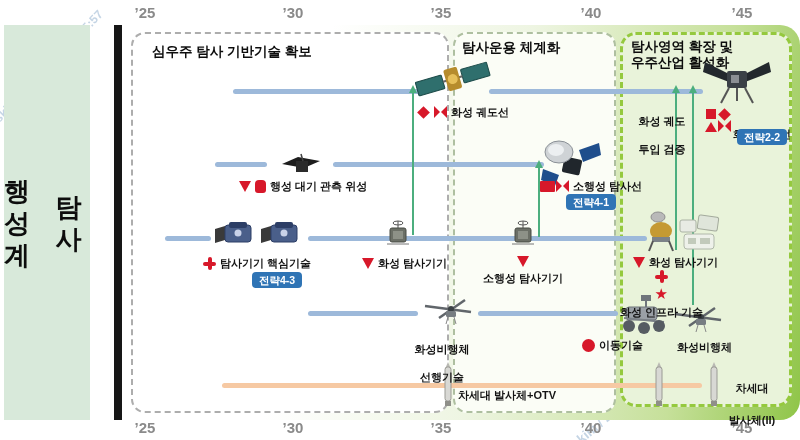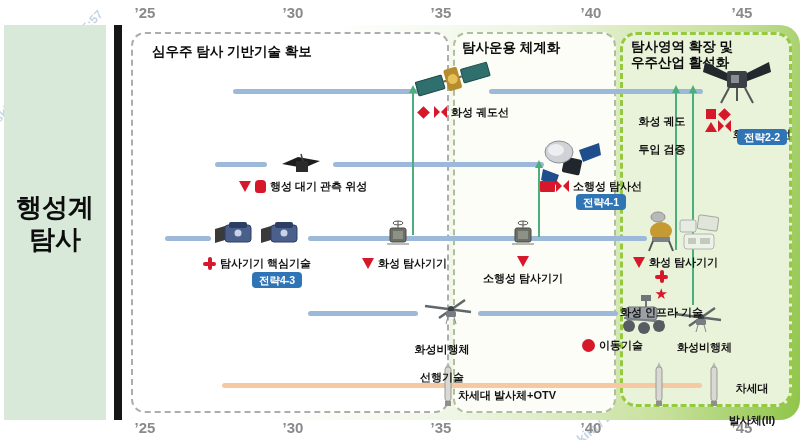--- a/index.html
+++ b/index.html
@@ -8,22 +8,22 @@
   .abs{position:absolute;}
 
   
   .wm{position:absolute;color:rgba(150,178,208,0.55);font-size:12px;font-weight:700;
       white-space:nowrap;transform-origin:0 50%;pointer-events:none;}
 
   
   .tick{position:absolute;transform:translateX(-50%);font-size:15px;font-weight:700;color:#8a8a8a;}
 
   
-  .sidebar{position:absolute;left:4px;top:25px;width:102px;height:395px;background:#d8e9da;
-           display:flex;flex-direction:column;justify-content:center;align-items:center;}
+  .sidebar{position:absolute;left:4px;top:25px;width:86px;height:395px;background:#d8e9da;
+           display:flex;justify-content:center;align-items:center;}
   .sidebar .t{font-size:26px;font-weight:800;line-height:32px;color:#0d0d0d;}
   .blackbar{position:absolute;left:114px;top:25px;width:8px;height:395px;background:#161616;}
 
   
   .band{position:absolute;left:123px;top:25px;width:677px;height:395px;border-radius:20px;
         background:linear-gradient(100deg,#ffffff 28%,#eef5e2 55%,#c6e09a 82%,#8fc548 100%);}
   .phase{position:absolute;border-radius:14px;box-sizing:border-box;}
   .p1{left:131px;top:32px;width:318px;height:381px;background:#ffffff;border:2px dashed #adadad;}
   .p2{left:453px;top:32px;width:163px;height:381px;background:#fbfdf6;border:2px dashed #aebfa0;}
   .p3{left:620px;top:32px;width:172px;height:375px;background:#e9f3da;border:3px dashed #95c93e;border-radius:16px;}
@@ -268,21 +268,21 @@
     <span class="mk mk-tri-down"></span>
     <span class="mk mk-cylinder"></span>
     <span>행성 대기 관측 위성</span>
   </div>
 
   <div class="ms" style="left:540px;top:179px;">
     <span class="mk mk-rect"></span>
     <span class="mk mk-bowtie" style="margin-left:-3px;"></span>
     <span>소행성 탐사선</span>
   </div>
-  <div class="badge" style="left:566px;top:194px;margin-left:10px;">전략4-1</div>
+  <div class="badge" style="left:566px;top:194px;">전략4-1</div>
 
   <div class="ms" style="left:203px;top:256px;">
     <span class="mk mk-cross"></span>
     <span>탐사기기 핵심기술</span>
   </div>
   <div class="badge" style="left:252px;top:272px;">전략4-3</div>
 
   <div class="ms" style="left:362px;top:256px;">
     <span class="mk mk-tri-down"></span>
     <span>화성 탐사기기</span>

